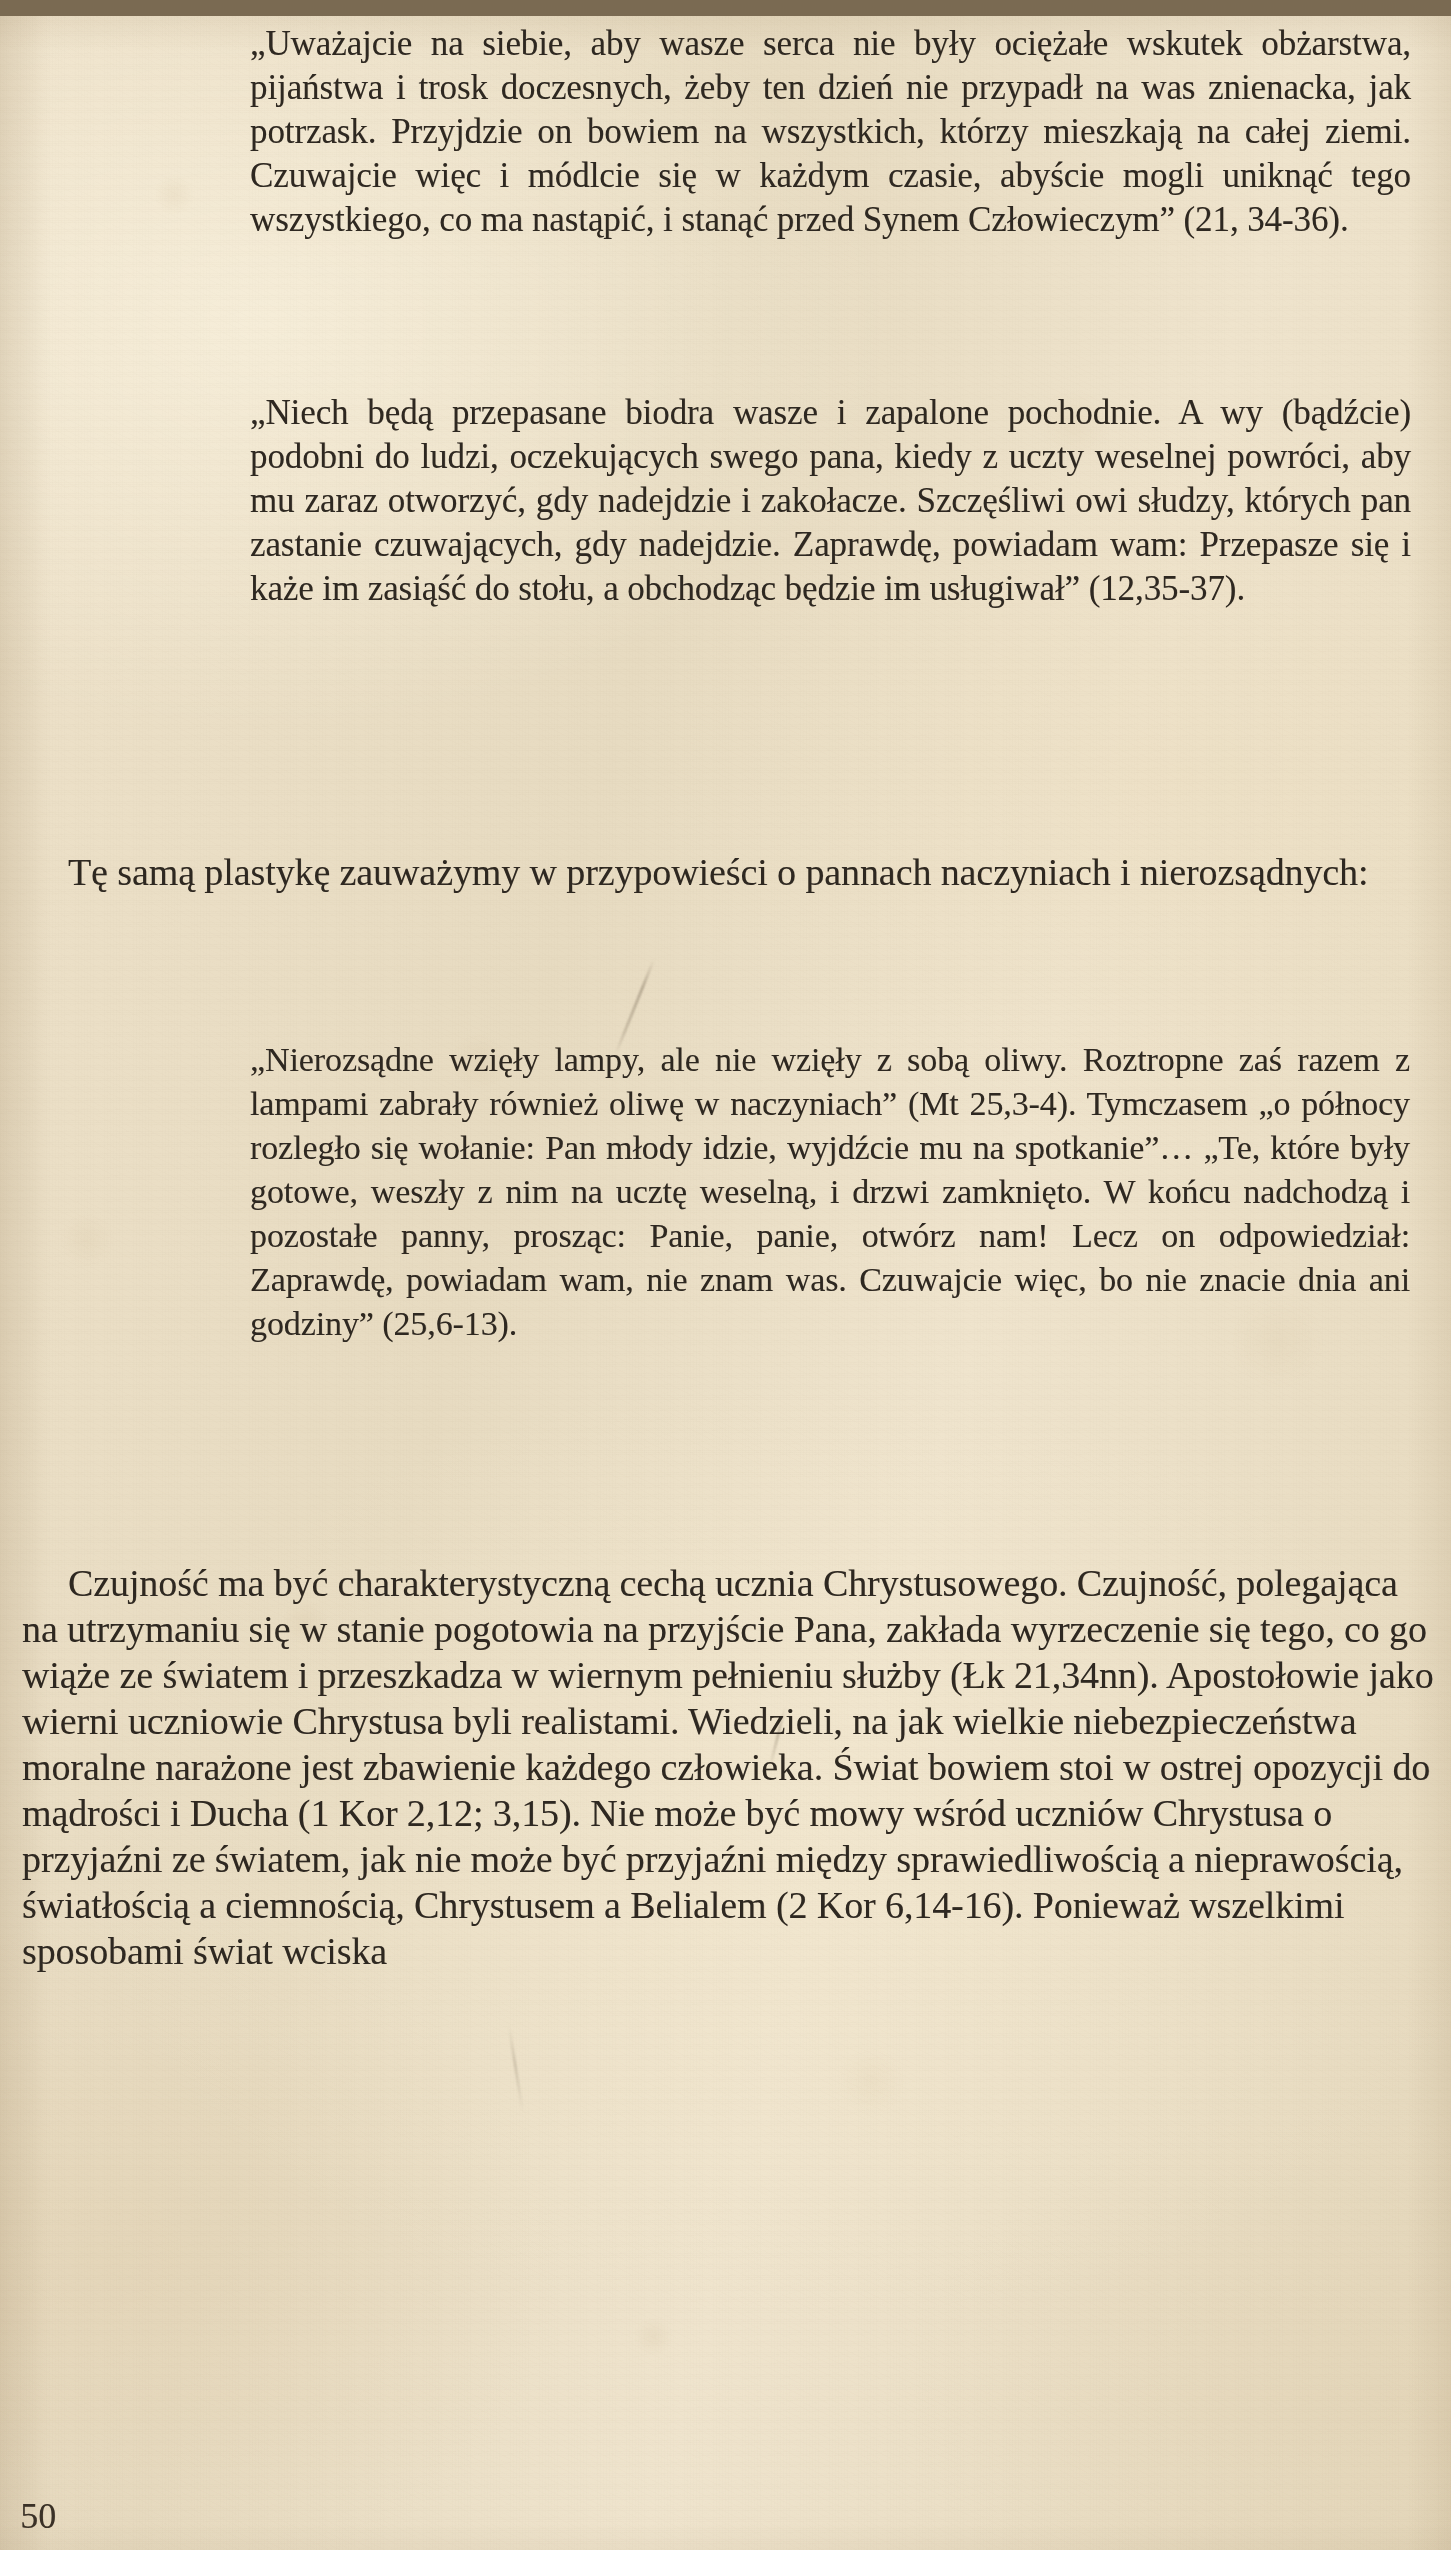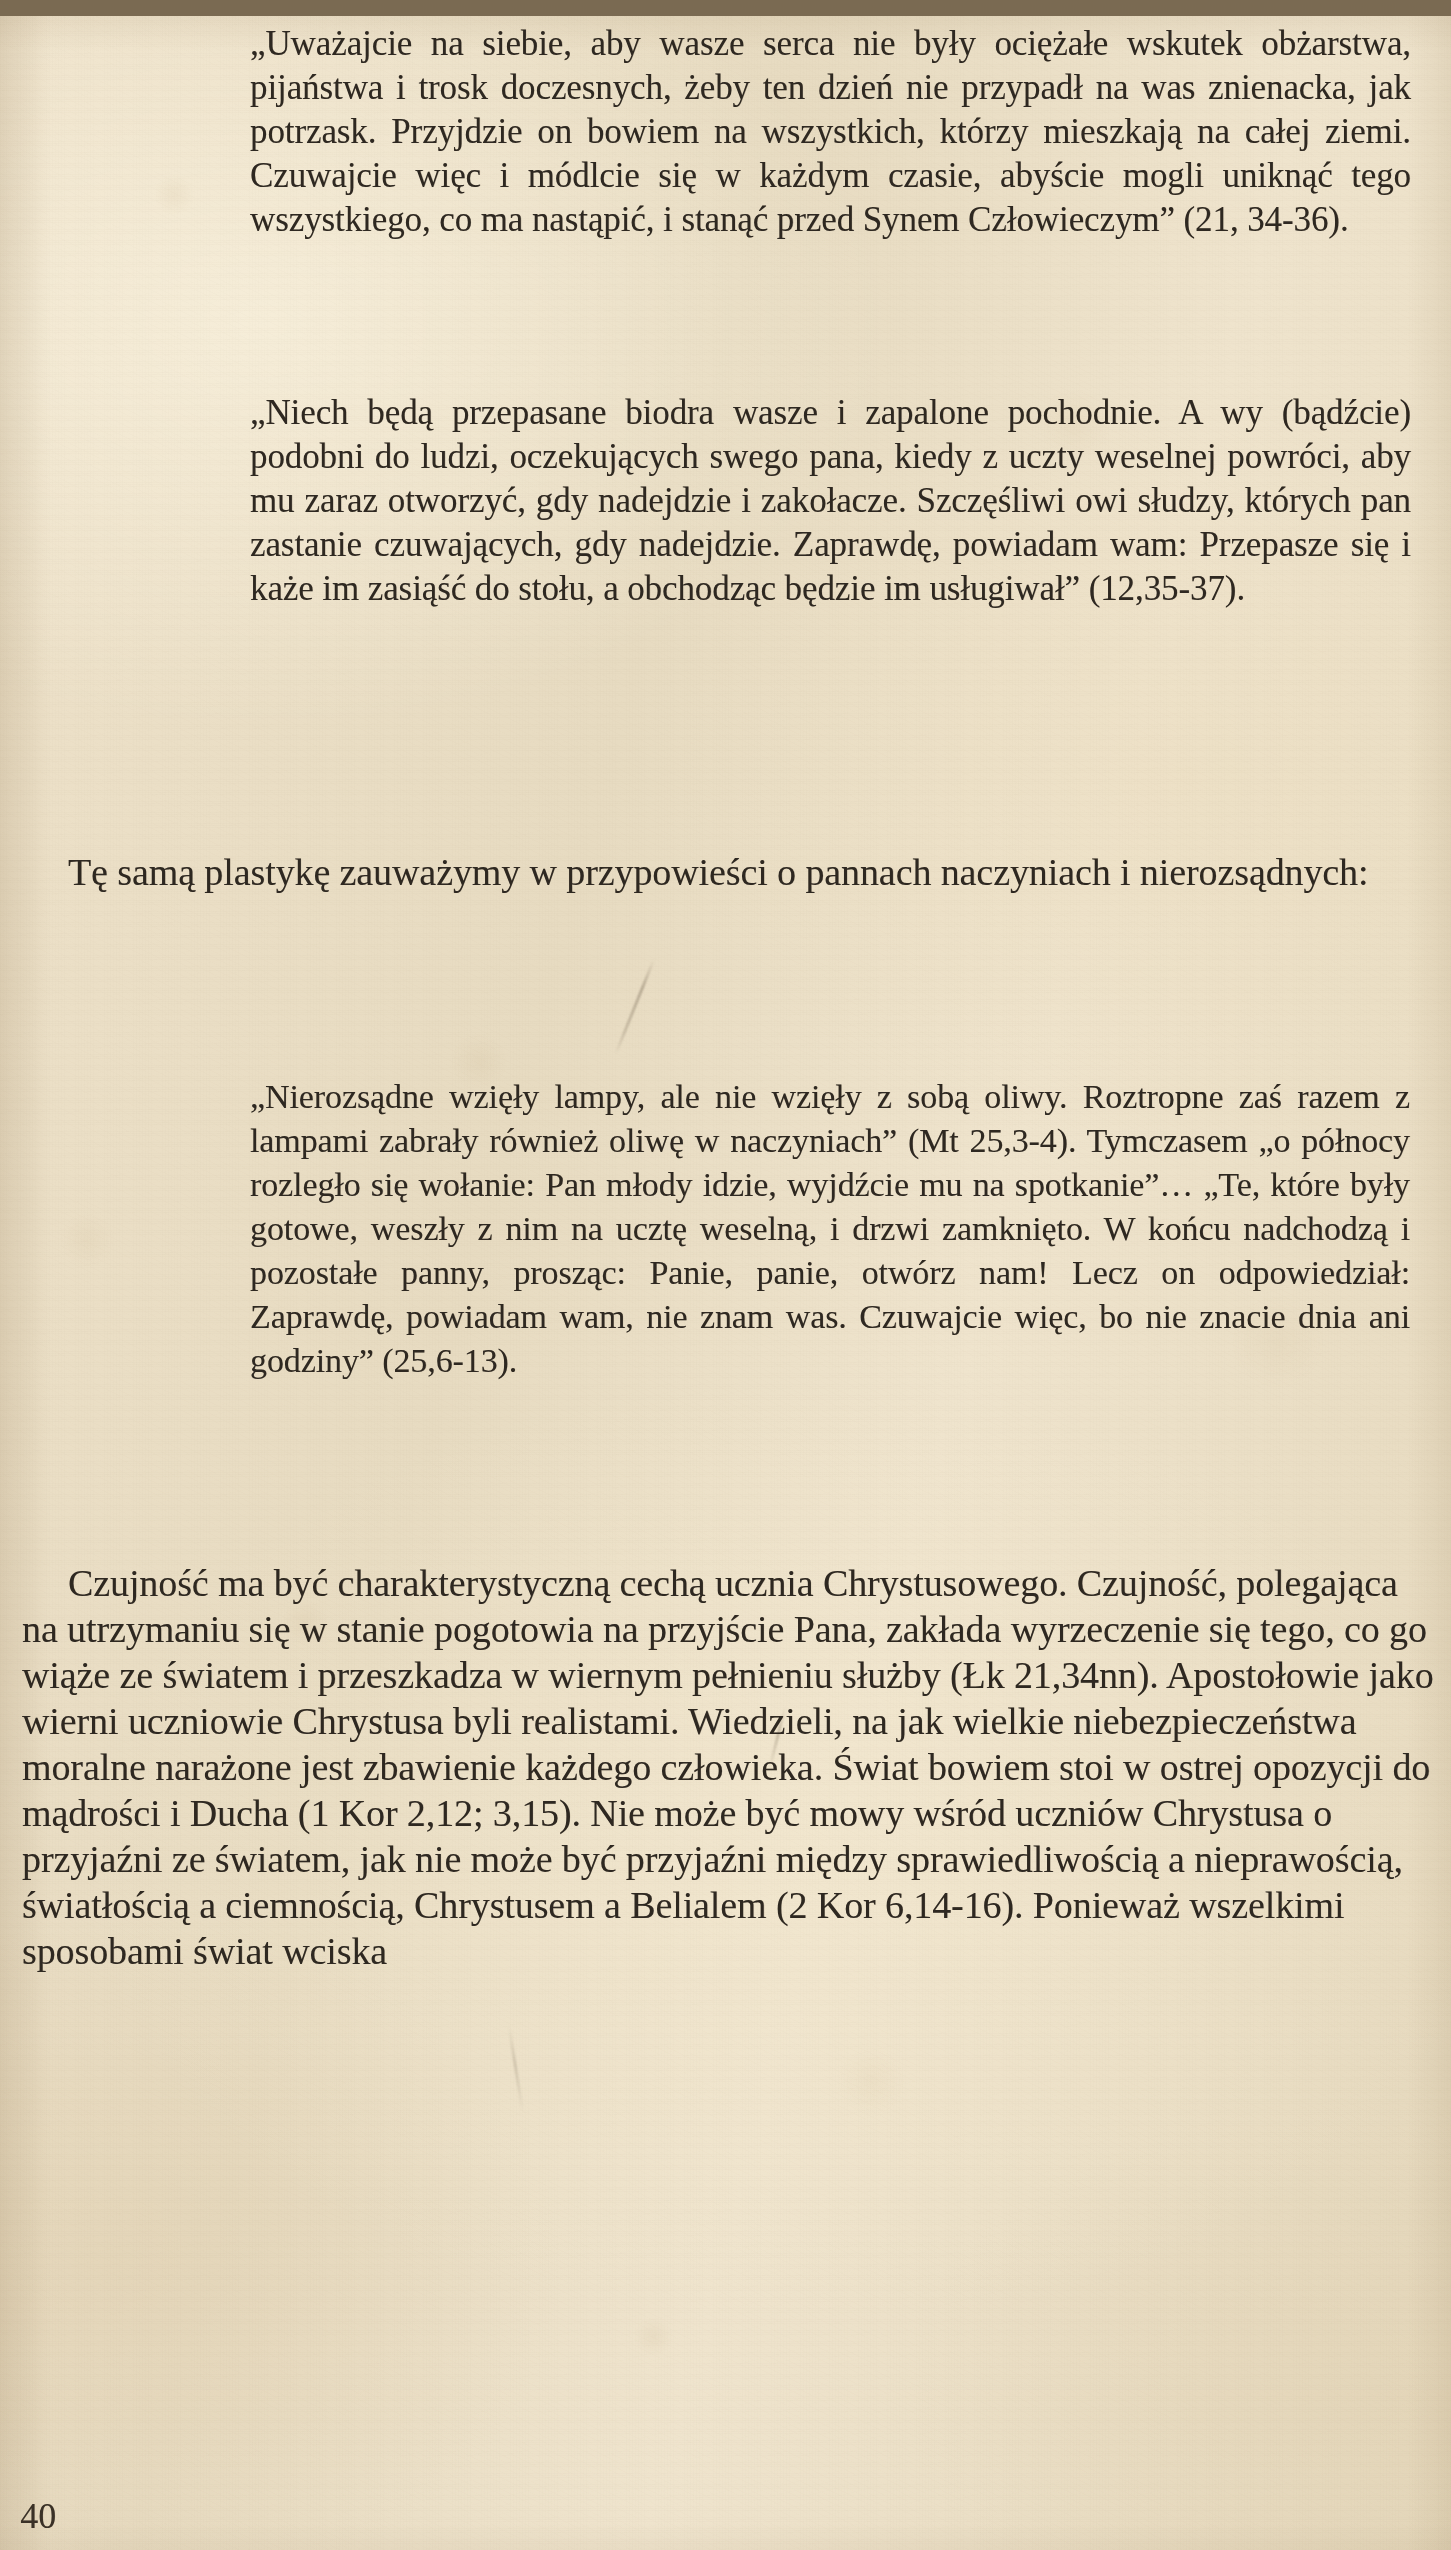--- a/index.html
+++ b/index.html
@@ -121,21 +121,21 @@
 
   
   .quote {
     left: 250px;
     width: 1161px;
     font-size: 35px;
     line-height: 44px;
     letter-spacing: -0.1px;
   }
   .quote.q1 { top: 5.8px; }
-  .quote.q2 { top: 1059px; width: 1160px; font-size: 34px; line-height: 44px; }
+  .quote.q2 { top: 1022px; width: 1160px; font-size: 34px; line-height: 44px; }
 
   
   .body {
     left: 22px;
     width: 1412px;
     font-size: 38px;
     line-height: 46px;
     letter-spacing: -0.1px;
   }
   .body.p-transition { top: 833px; }
@@ -172,17 +172,17 @@
     <div class="block quote q1">„Uważajcie na siebie, aby wasze serca nie były ociężałe wskutek obżarstwa, pijaństwa i trosk doczesnych, żeby ten dzień nie przypadł na was znienacka, jak potrzask. Przyjdzie on bowiem na wszystkich, którzy mieszkają na całej ziemi. Czuwajcie więc i módlcie się w każdym czasie, abyście mogli uniknąć tego wszystkiego, co ma nastąpić, i stanąć przed Synem Człowieczym” (21, 34-36).</div>
 
     <div class="block quote q1b" style="top: 375px; left: 250px; width: 1161px; font-size:35px; line-height:44px;">„Niech będą przepasane biodra wasze i zapalone pochodnie. A wy (bądźcie) podobni do ludzi, oczekujących swego pana, kiedy z uczty weselnej powróci, aby mu zaraz otworzyć, gdy nadejdzie i zakołacze. Szczęśliwi owi słudzy, których pan zastanie czuwających, gdy nadejdzie. Zaprawdę, powiadam wam: Przepasze się i każe im zasiąść do stołu, a obchodząc będzie im usługiwał” (12,35-37).</div>
 
     <div class="block body p-transition indent-first last-line-left">Tę samą plastykę zauważymy w przypowieści o pannach naczyniach i nierozsądnych:</div>
 
     <div class="block quote q2">„Nierozsądne wzięły lampy, ale nie wzięły z sobą oliwy. Roztropne zaś razem z lampami zabrały również oliwę w naczyniach” (Mt 25,3-4). Tymczasem „o północy rozległo się wołanie: Pan młody idzie, wyjdźcie mu na spotkanie”… „Te, które były gotowe, weszły z nim na ucztę weselną, i drzwi zamknięto. W końcu nadchodzą i pozostałe panny, prosząc: Panie, panie, otwórz nam! Lecz on odpowiedział: Zaprawdę, powiadam wam, nie znam was. Czuwajcie więc, bo nie znacie dnia ani godziny” (25,6-13).</div>
 
     <div class="block body p-final indent-first last-line-left">Czujność ma być charakterystyczną cechą ucznia Chrystusowego. Czujność, polegająca na utrzymaniu się w stanie pogotowia na przyjście Pana, zakłada wyrzeczenie się tego, co go wiąże ze światem i przeszkadza w wiernym pełnieniu służby (Łk 21,34nn). Apostołowie jako wierni uczniowie Chrystusa byli realistami. Wiedzieli, na jak wielkie niebezpieczeństwa moralne narażone jest zbawienie każdego człowieka. Świat bowiem stoi w ostrej opozycji do mądrości i Ducha (1 Kor 2,12; 3,15). Nie może być mowy wśród uczniów Chrystusa o przyjaźni ze światem, jak nie może być przyjaźni między sprawiedliwością a nieprawością, światłością a ciemnością, Chrystusem a Belialem (2 Kor 6,14-16). Ponieważ wszelkimi sposobami świat wciska</div>
 
-    <div class="page-number">40</div>
+    <div class="page-number">50</div>
 
   </div>
 </div>
 
 
 </body></html>

